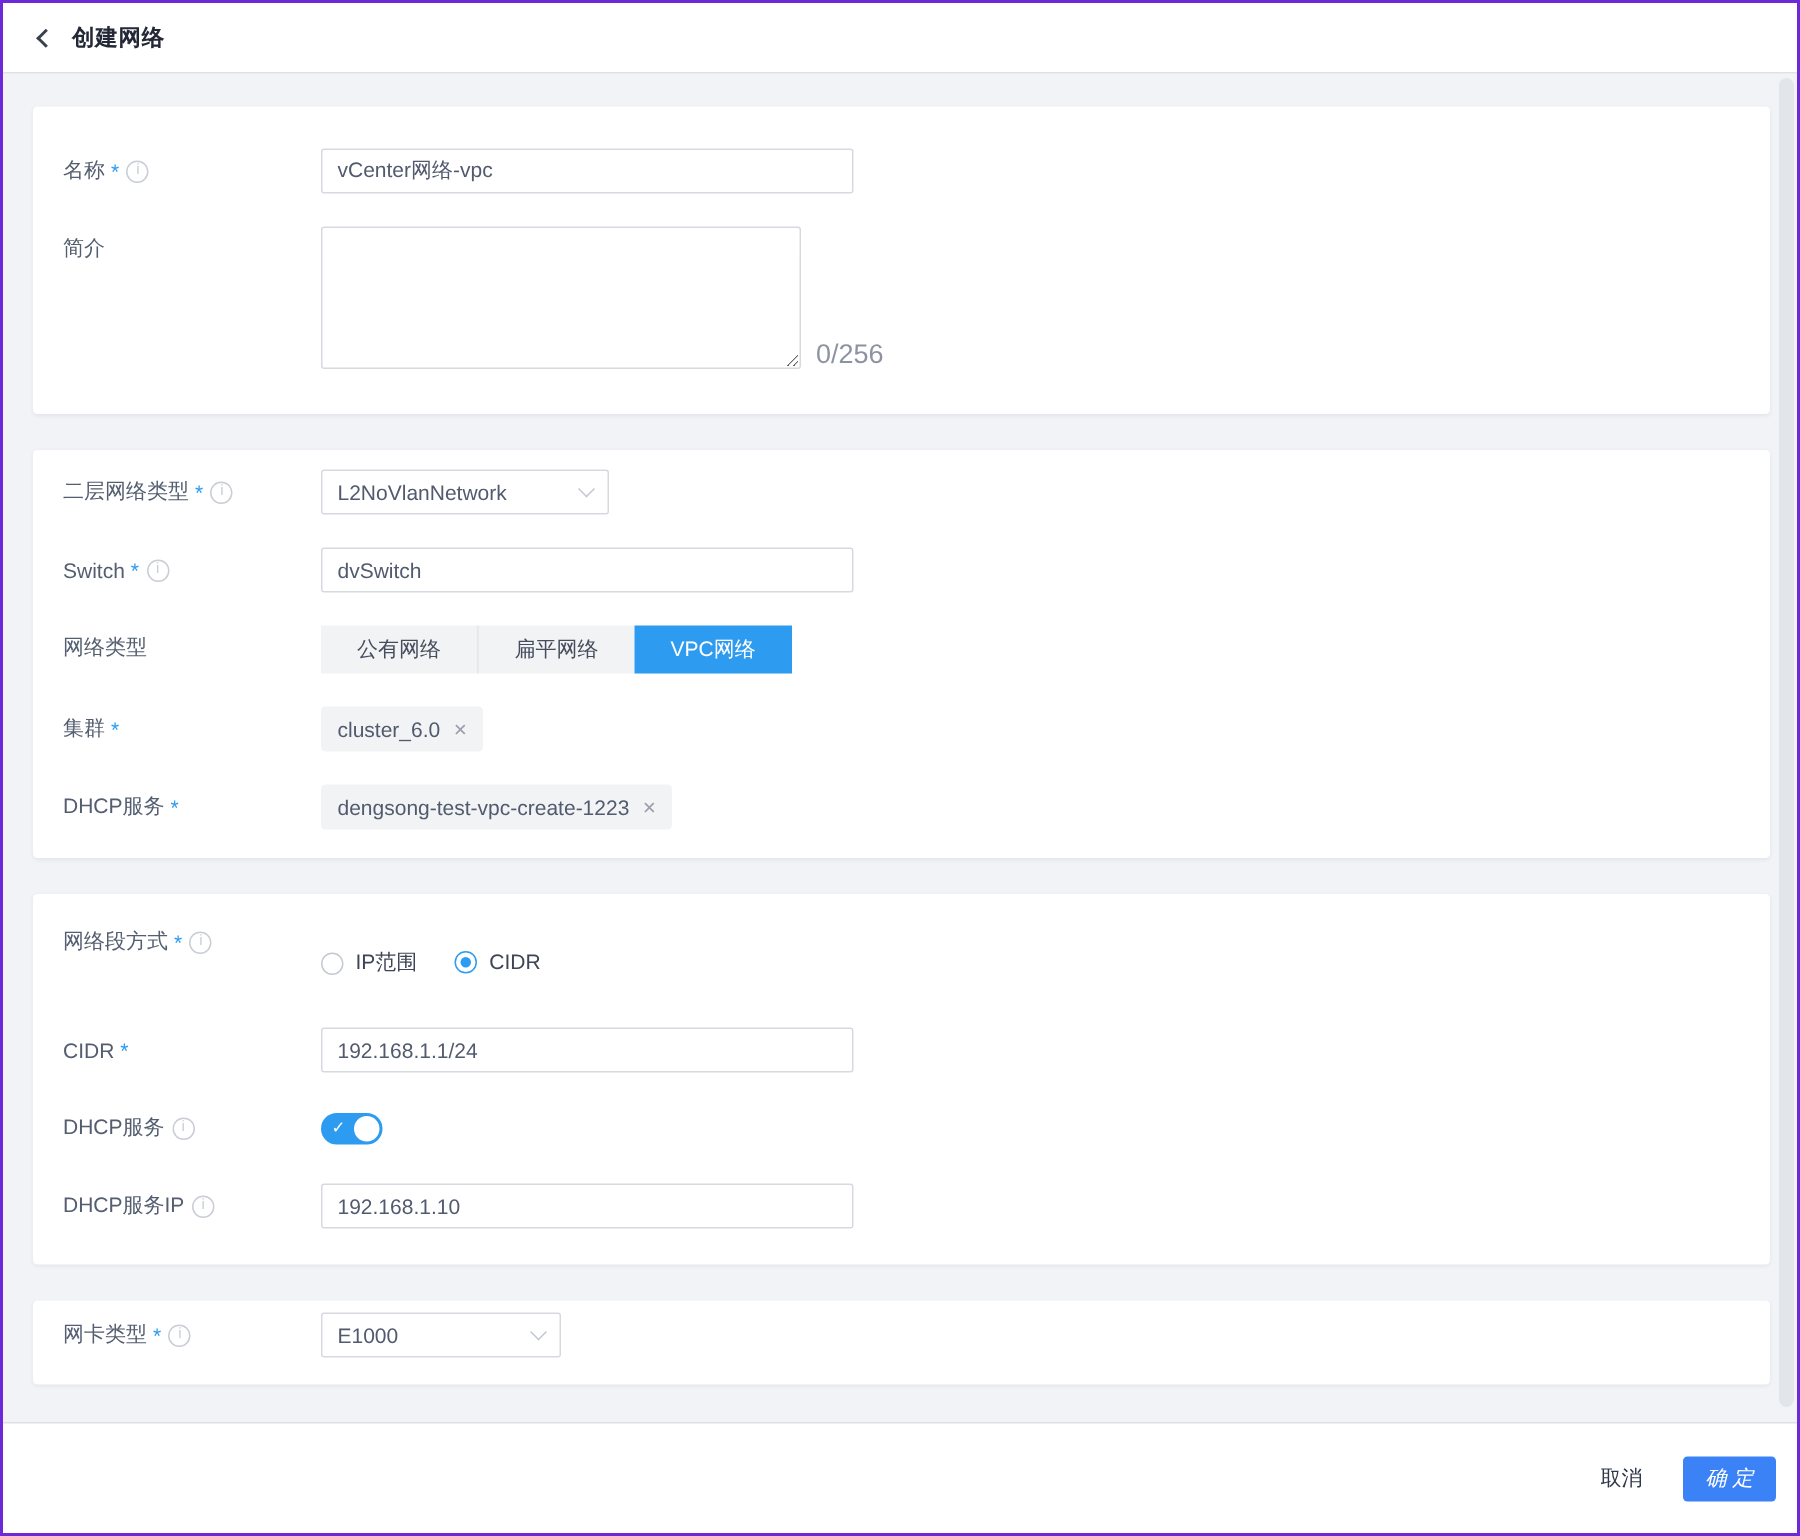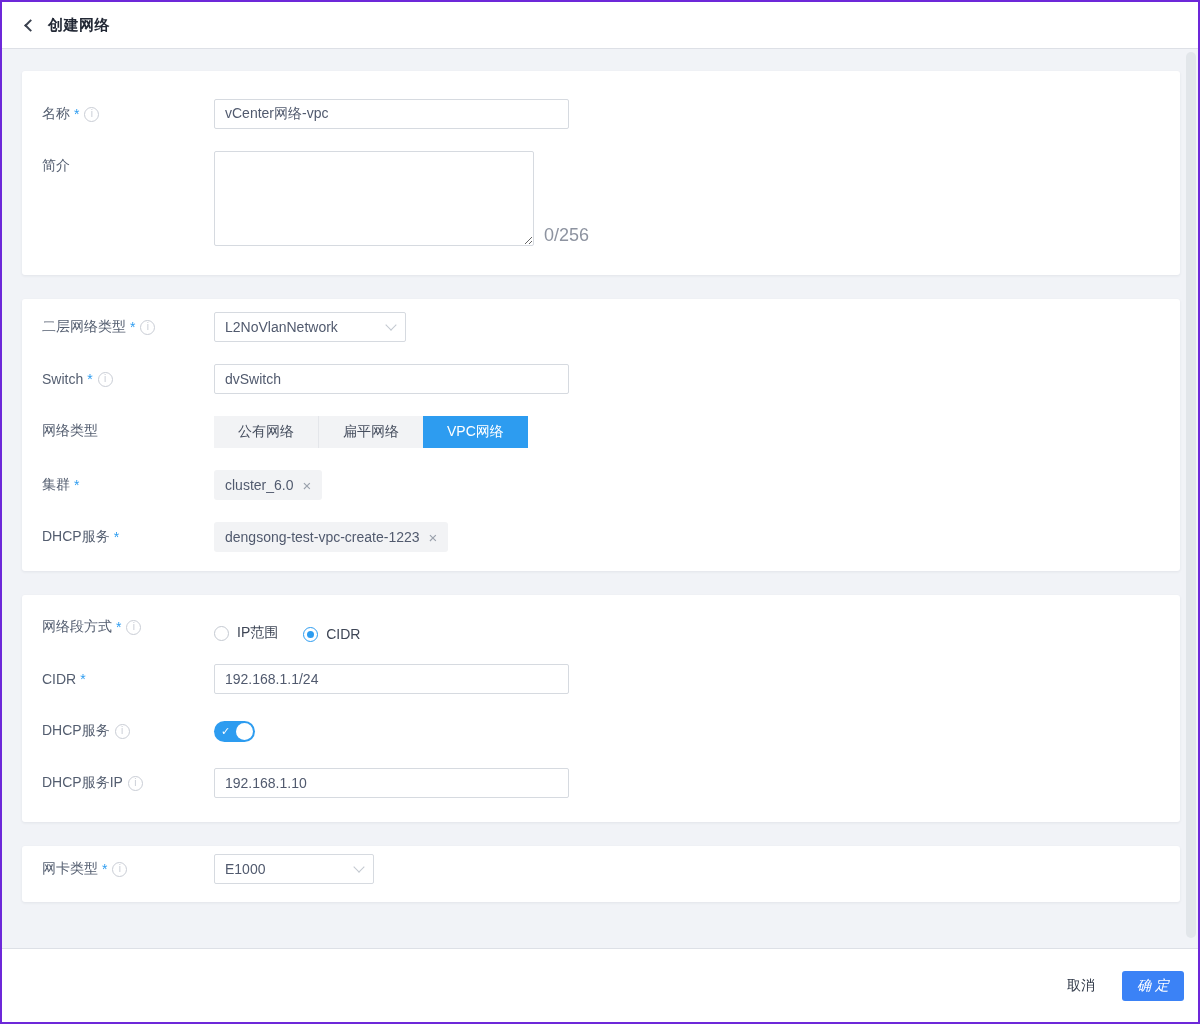--- a/index.html
+++ b/index.html
@@ -105,21 +105,21 @@
   .tab + .tab{ border-left:1px solid #e4e6ea; }
   .tab.active{ background:#2d9cf0; color:#fff; border-left:none; }
 
   .tag{
     display:inline-flex; align-items:center; height:30px;
     background:#f2f3f5; border-radius:3px; padding:0 11px;
     font-size:14px; color:#515a6e;
   }
   .tag .x{ margin-left:9px; color:#99a0ab; font-size:15px; cursor:pointer; line-height:1; }
 
-  .radio-group{ display:flex; align-items:flex-end; min-height:30px; gap:25px; }
+  .radio-group{ display:flex; align-items:flex-start; min-height:30px; gap:25px;margin-top:20px; }
   .radio{ display:inline-flex; align-items:center; gap:8px; font-size:14px; color:#3e4656; cursor:pointer; }
   .rdot{ width:15px; height:15px; border-radius:50%; border:1px solid #c4c9d1; background:#fff; position:relative; }
   .rdot.checked{ border-color:#2d9cf0; }
   .rdot.checked::after{
     content:""; position:absolute; left:3px; top:3px;
     width:7px; height:7px; border-radius:50%; background:#2d9cf0;
   }
 
   .toggle-row{ min-height:30px; display:flex; align-items:center; }
   .toggle{

